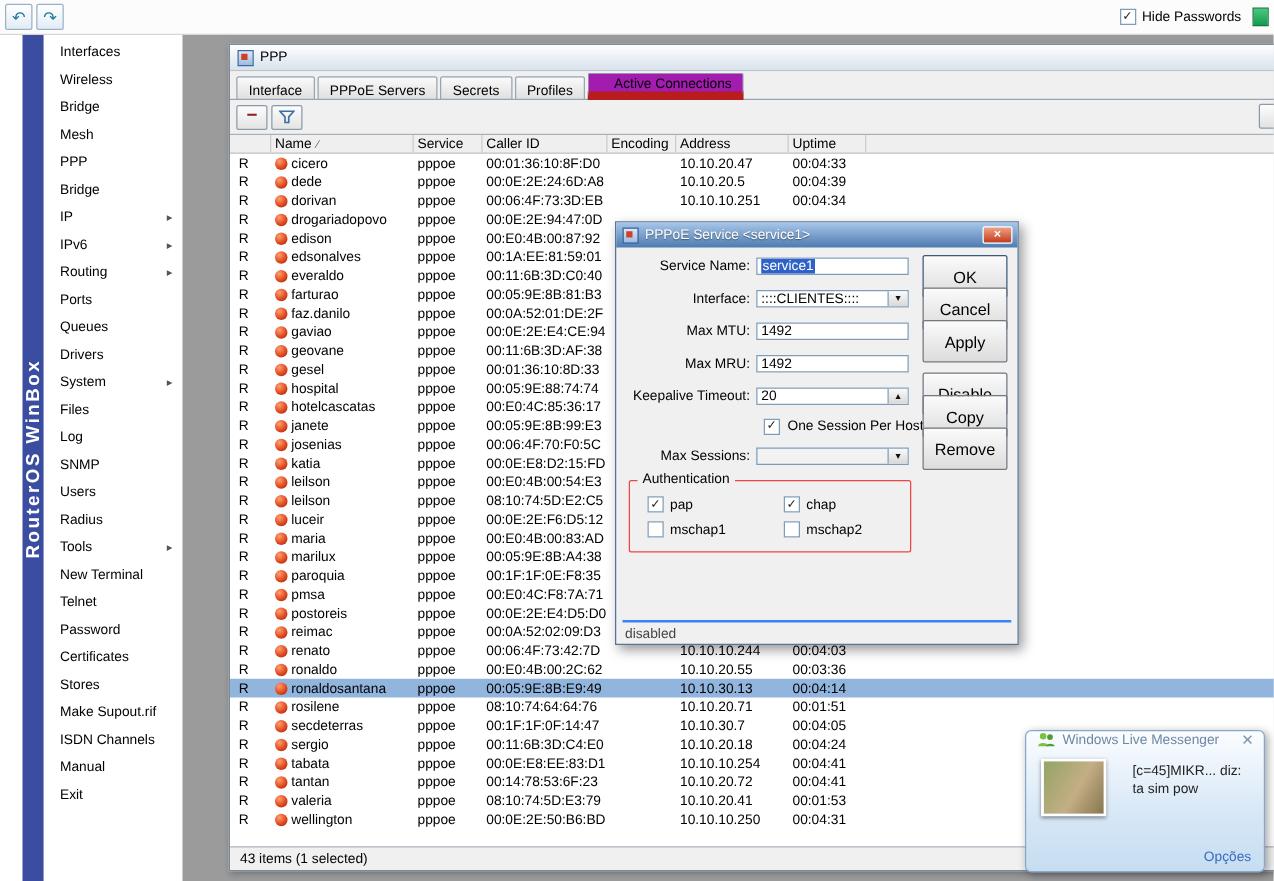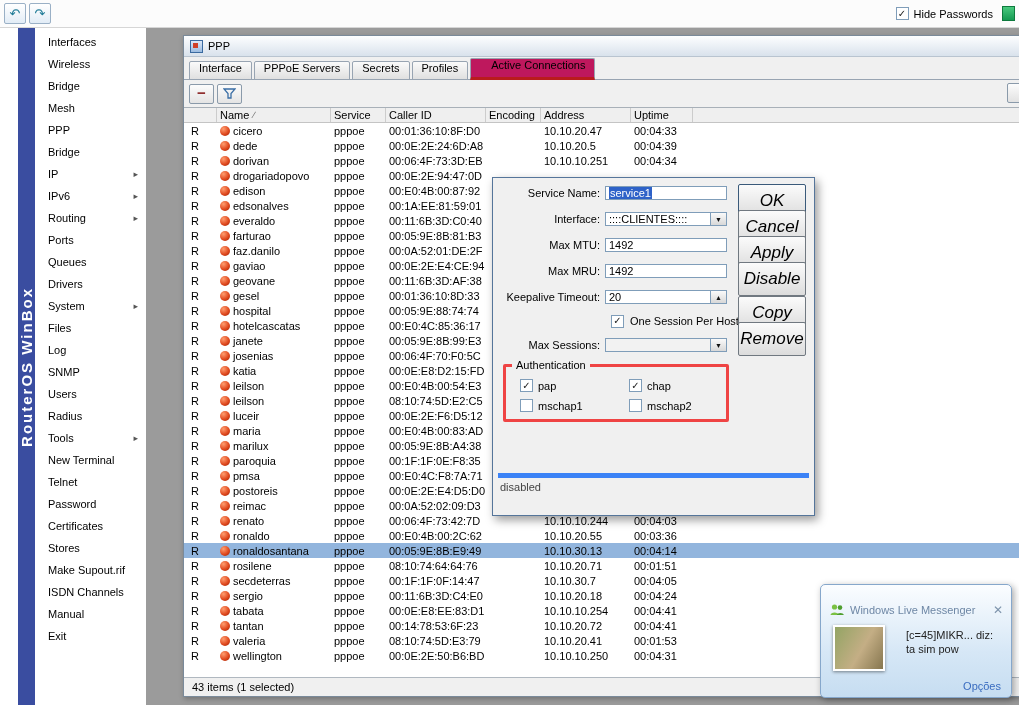--- a/index.html
+++ b/index.html
@@ -34,23 +34,23 @@
   .mdi{position:absolute;left:146px;top:28px;width:873px;height:677px;background:#9B9B9B;}
 
   
   .ppp-window{position:absolute;left:183px;top:35px;width:900px;height:662px;background:#F0F0F0;
     border:1px solid #7A8A9A;box-shadow:1px 2px 5px rgba(0,0,0,.25);}
   .win-title{height:21px;background:linear-gradient(#FDFEFF,#D9E2EC);border-bottom:1px solid #B9C4D0;
     display:flex;align-items:center;padding:0 6px;gap:5px;}
   .win-icon{width:13px;height:13px;background:linear-gradient(#DCE8F8,#9CBCE0);border:1px solid #3A6AA0;position:relative;flex:none;}
   .win-icon::after{content:"";position:absolute;left:2px;top:2px;width:5px;height:5px;background:#D04028;}
   .tabstrip{display:flex;align-items:flex-end;height:23px;padding:2px 5px 0;border-bottom:1px solid #98A4B2;background:#F0F0F0;}
-  .tab{height:19px;padding:0 9px;display:flex;align-items:flex-start;background:linear-gradient(#FAFAFA,#E0E0E0);
+  .tab{height:19px;padding:0 9px;display:flex;align-items:flex-end;background:linear-gradient(#FAFAFA,#E0E0E0);
     border:1px solid #98A4B2;border-radius:2px 2px 0 0;margin-right:2px;margin-bottom:-1px;cursor:pointer;white-space:nowrap;}
-  .tab.active{height:22px;background:#be185d;border-bottom:3px solid #b91c1c;z-index:2;padding-left:20px;}
+  .tab.active{height:22px;background:#a21caf;border-bottom:7px solid #b91c1c;z-index:2;padding-left:20px;}
   .win-toolbar{height:27px;display:flex;align-items:center;padding:0 5px;gap:3px;position:relative;}
   .wt-btn{width:25px;height:20px;border:1px solid #8A9AAA;background:linear-gradient(#FCFCFC,#E4E4E4);
     border-radius:2px;display:flex;align-items:center;justify-content:center;cursor:pointer;}
   .minus{color:#8B2525;font-weight:bold;font-size:15px;line-height:1;margin-top:-3px;}
   .find-btn{position:absolute;left:823px;top:3px;width:46px;height:20px;border:1px solid #8A9AAA;
     background:linear-gradient(#FCFCFC,#E2E2E2);border-radius:2px;font-size:11px;font-family:inherit;cursor:pointer;}
   .table{position:absolute;left:0;top:71px;right:0;bottom:19px;background:#fff;border-top:1px solid #A8B0B8;
     display:flex;flex-direction:column;overflow:hidden;}
   .thead,.tr{display:grid;grid-template-columns:33px 114px 55px 100px 55px 90px 62px auto;height:15px;align-items:center;}
   .thead{background:#EFEFEF;border-bottom:1px solid #C4C4C4;flex:none;}
@@ -79,39 +79,39 @@
   .frow{display:flex;align-items:center;height:26px;}
   .flabel{width:112px;text-align:right;padding-right:5px;white-space:nowrap;}
   .ffield{width:122px;height:14px;border:1px solid #7F9DB9;background:#fff;display:flex;
     align-items:center;padding:0 3px;position:relative;overflow:hidden;}
   .ffield.empty{background:#F2F2F2;}
   .combo-arrow,.spin-up{position:absolute;right:0;top:0;bottom:0;width:16px;border-left:1px solid #7F9DB9;
     background:linear-gradient(#FAFAFA,#D8D8D8);display:flex;align-items:center;justify-content:center;
     font-size:7px;color:#111;cursor:pointer;}
   .selected-text{background:#2E62C8;color:#fff;padding:0 1px;}
   .chk-row{display:flex;align-items:center;height:22px;padding-left:118px;gap:6px;}
-  .auth-group{margin:6px 0 0 10px;width:226px;height:58px;border:3px solid #ef4444;border-radius:2px;position:relative;}
+  .auth-group{margin:6px 0 0 10px;width:226px;height:58px;border:1px solid #ef4444;border-radius:2px;position:relative;}
   .auth-title{position:absolute;left:6px;top:-8px;background:#F0F0F0;padding:0 4px;}
   .auth-opts{display:grid;grid-template-columns:109px 1fr;padding:12px 4px 0 14px;row-gap:7px;}
   .auth-opt{display:flex;align-items:center;gap:5px;}
-  .dlg-status{position:absolute;left:5px;right:5px;bottom:3px;border-top:5px solid #3b82f6;
+  .dlg-status{position:absolute;left:5px;right:5px;bottom:3px;border-top:2px solid #3b82f6;
     padding:3px 2px 0;color:#444;}
   .dlg-btn{position:absolute;left:245px;width:68px;height:34px;border:1px solid #707880;border-radius:2px;
-    background:linear-gradient(#FBFBFB,#DCDCDC);font-size:17px;font-family:inherit;cursor:pointer;font-style:italic;}
+    background:linear-gradient(#FBFBFB,#DCDCDC);font-size:13px;font-family:inherit;cursor:pointer;}
   .b-ok{top:6px;border-color:#3A5A7A;}
   .b-cancel{top:32px;}
   .b-apply{top:58px;}
-  .b-disable{top:84px;}
+  .b-disable{top:100px;}
   .b-copy{top:118px;}
   .b-remove{top:144px;}
 
   
   .messenger{position:absolute;left:820px;top:584px;width:192px;height:114px;border:1px solid #86A7CB;
     border-radius:5px;background:linear-gradient(#FBFDFF,#D6E7F6 60%,#C6DDF1);
-    box-shadow:2px 2px 7px rgba(0,0,0,.35);z-index:30;padding:18px 8px;}
+    box-shadow:2px 2px 7px rgba(0,0,0,.35);z-index:30;padding:0 8px;}
   .msgr-head{display:flex;align-items:center;gap:5px;color:#6E87A5;}
   .msgr-close{margin-left:auto;color:#7E94AC;font-size:12px;cursor:pointer;}
   .msgr-body{display:flex;margin-top:8px;align-items:flex-start;gap:21px;padding-left:4px;}
   .msgr-photo{width:52px;height:46px;border:2px solid #fff;box-shadow:0 1px 3px rgba(0,0,0,.45);flex:none;
     background:linear-gradient(120deg,#93A464,#C4AE85 55%,#86764F);}
   .msgr-text{line-height:14px;color:#222;padding-top:3px;white-space:nowrap;overflow:hidden;}
   .msgr-footer{position:absolute;right:10px;bottom:5px;color:#3A6CC0;cursor:pointer;}
 </style>
 </head>
 <body>
@@ -841,20 +841,25 @@
             <div class="td">00:04:31</div>
             <div class="td"></div>
           </div>
 
       </div>
     </div>
     <div class="win-status">43 items (1 selected)</div>
   </div>
 
   <div class="dialog">
+    <div class="dlg-title">
+      <span class="win-icon"></span>
+      <span class="dlg-title-text">PPPoE Service &lt;service1&gt;</span>
+      <span class="dlg-close">×</span>
+    </div>
     <div class="dlg-body">
 
       <div class="frow">
         <span class="flabel">Service Name:</span>
         <span class="ffield">
           <span class="selected-text">service1</span>
         </span>
       </div>
 
       <div class="frow">

